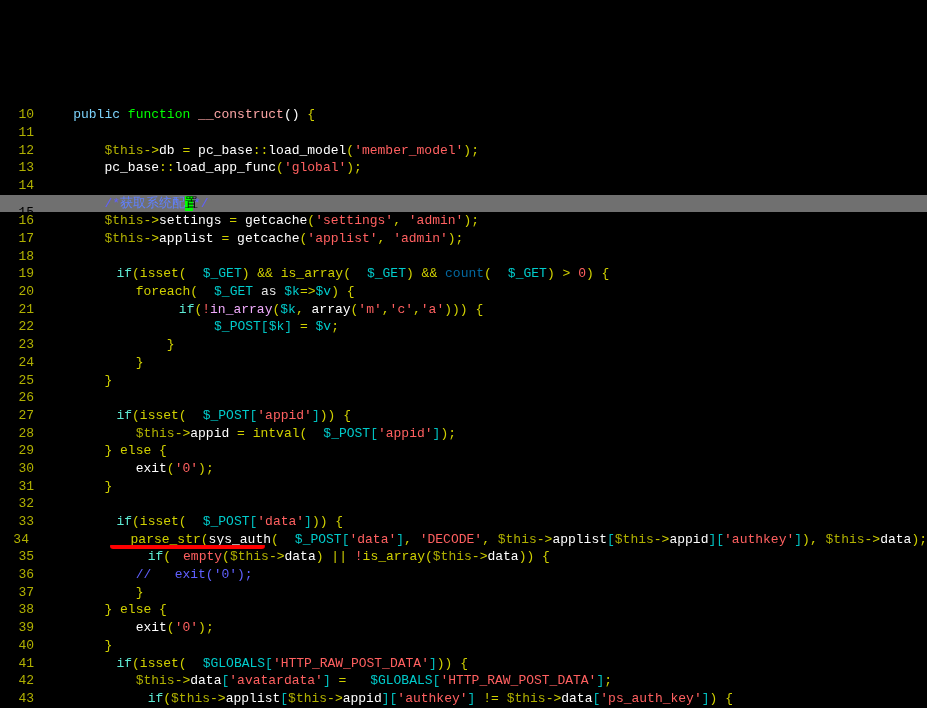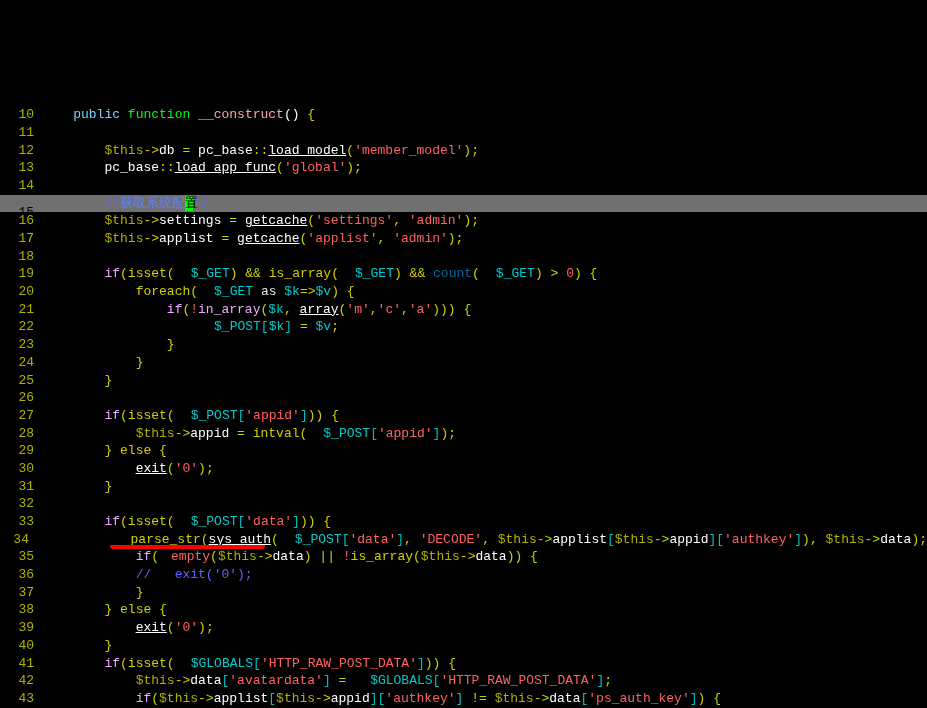--- a/index.html
+++ b/index.html
@@ -24,21 +24,21 @@
   width: 42px;
   text-align: right;
   padding-right: 8px;
   color: #b0b000;
   user-select: none;
 }
 .line.highlighted .gutter { color: #000; margin-top: 19px; }
 .code { color: #fff; flex: 1; }
 .kw-public { color: #7dd3fc; margin-top: 16px; }
 .kw-function { color: #00ff00; }
-.kw-if { color: #f0abfc; }
+.kw-if { color: #5eead4; margin-left: 12px; }
 .kw-foreach { color: #d0d000; }
 .kw-else { color: #d0d000; }
 .kw-as { color: #e5e5e5; }
 .kw-isset { color: #d0d000; }
 .kw-empty { color: #ff6060; margin-left: 12px; }
 .kw-count { color: #0369a1; }
 .kw-is-array { color: #d0d000; }
 .kw-in-array { color: #f0abfc; }
 .kw-intval { color: #d0d000; }
 .kw-parse-str { color: #d0d000; }
@@ -50,21 +50,21 @@
 .op-excl { color: #ff6060; }
 .str { color: #ff6060; }
 .num { color: #ff6060; }
 .var { color: #00cccc; }
 .const { color: #00cccc; margin-left: 16px; }
 .this { color: #b0b000; }
 .arrow { color: #d0d000; }
 .prop { color: #fff; }
 .semi { color: #d0d000; }
 .comma { color: #d0d000; }
-.method { color: #fff; text-decoration: underline; }
+.method { color: #fff; }
 .static { color: #fff; }
 .comment { color: #6060ff; }
 .comment-cn { color: #6080ff; }
 .cursor-char {
   background: #00ff00;
   color: #000;
   display: inline-block;
   width: 8px;
   height: 15px;
   line-height: 15px;

